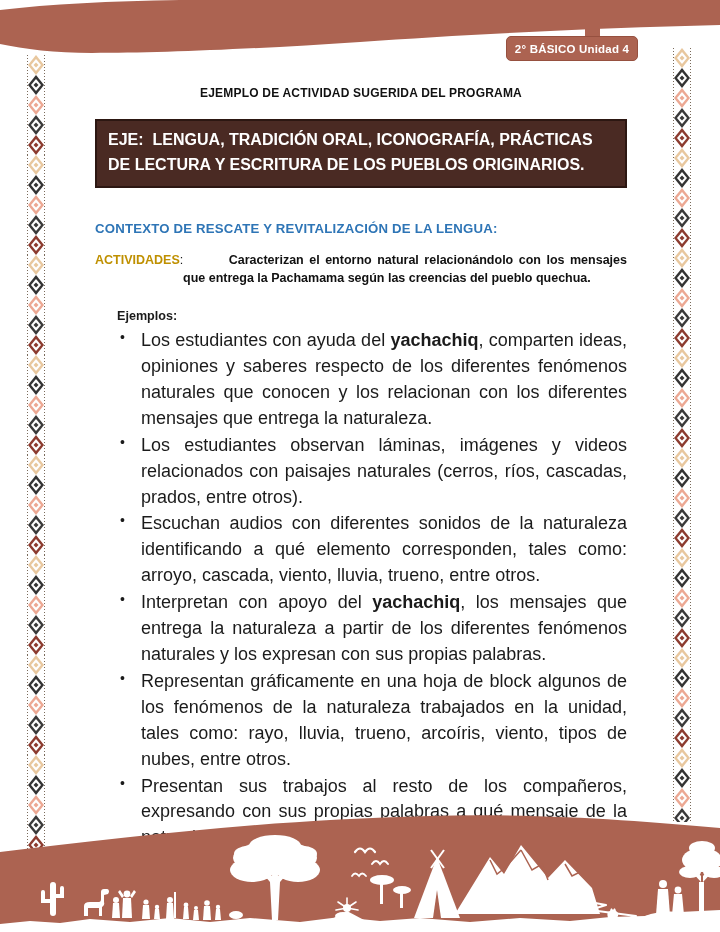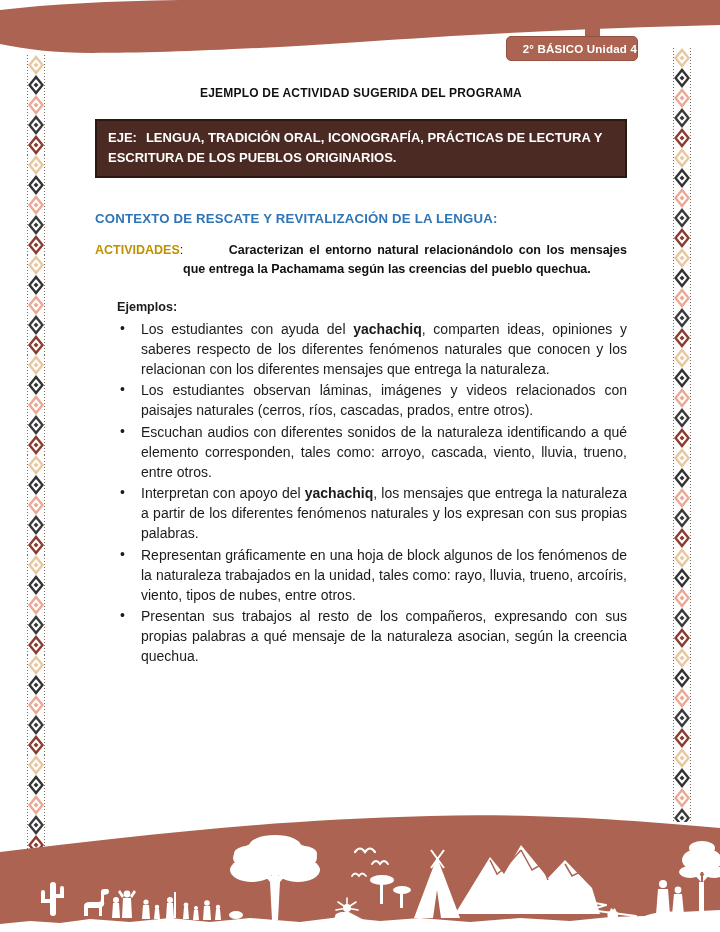--- a/index.html
+++ b/index.html
@@ -13,45 +13,45 @@
   html,body{background:#fff;}
   body{font-family:"Liberation Sans",sans-serif;color:var(--c-text);}
   .page{position:relative;width:720px;height:932px;background:#fff;overflow:hidden;margin:0 auto;}
 
   
   .header-wave{position:absolute;top:0;left:0;width:720px;height:70px;z-index:3;}
   .unit-badge{
     position:absolute;top:36px;left:506px;width:132px;height:25px;z-index:4;
     background:var(--c-terra);border:1px solid #96503f;border-radius:5px;
     color:#fff;font-size:11.5px;font-weight:bold;
-    display:flex;align-items:center;justify-content:flex-end;letter-spacing:.2px;
+    display:flex;align-items:center;justify-content:center;letter-spacing:.2px;
   }
   .badge-tab{position:absolute;top:20px;left:585px;width:15px;height:20px;background:var(--c-terra);z-index:3;}
 
   
   .weave{position:absolute;z-index:1;}
   .weave.left{top:55px;left:27px;}
   .weave.right{top:48px;left:673px;}
 
   
   .content{position:absolute;left:95px;top:86px;width:532px;z-index:2;}
   .doc-title{text-align:center;font-size:12px;font-weight:bold;letter-spacing:.2px;color:#111;}
   .eje-box{
     margin-top:19px;background:var(--c-eje);border:2px solid #2c1712;
-    color:#fff;font-weight:bold;font-size:13px;line-height:1.55;
+    color:#fff;font-weight:bold;font-size:16px;line-height:1.55;
     padding:7px 11px 8px 11px;
   }
   .eje-box .eje-label{margin-right:9px;}
   .contexto{margin-top:33px;color:var(--c-blue);font-weight:bold;font-size:13.2px;letter-spacing:.2px;}
   .actividades{margin-top:15px;font-size:12.5px;line-height:1.5;text-align:justify;
     padding-left:88px;text-indent:-88px;}
   .actividades .gold{color:var(--c-gold);font-weight:bold;}
   .actividades b{color:#111;margin-left:40px;}
   .ejemplos-heading{margin-top:21px;font-weight:bold;font-size:12.6px;margin-left:22px;}
-  ul.examples{margin-top:5px;list-style:none;font-size:14px;line-height:1.44;}
+  ul.examples{margin-top:5px;list-style:none;font-size:18px;line-height:1.44;}
   ul.examples li{position:relative;padding-left:46px;text-align:justify;margin-top:1px;}
   ul.examples li::before{content:"\2022";position:absolute;left:25px;top:-1px;font-size:14px;}
 
   
   .footer-art{position:absolute;left:0;bottom:0;width:720px;height:120px;z-index:5;}
 </style>
 </head>
 <body>
 
 <div class="page">

